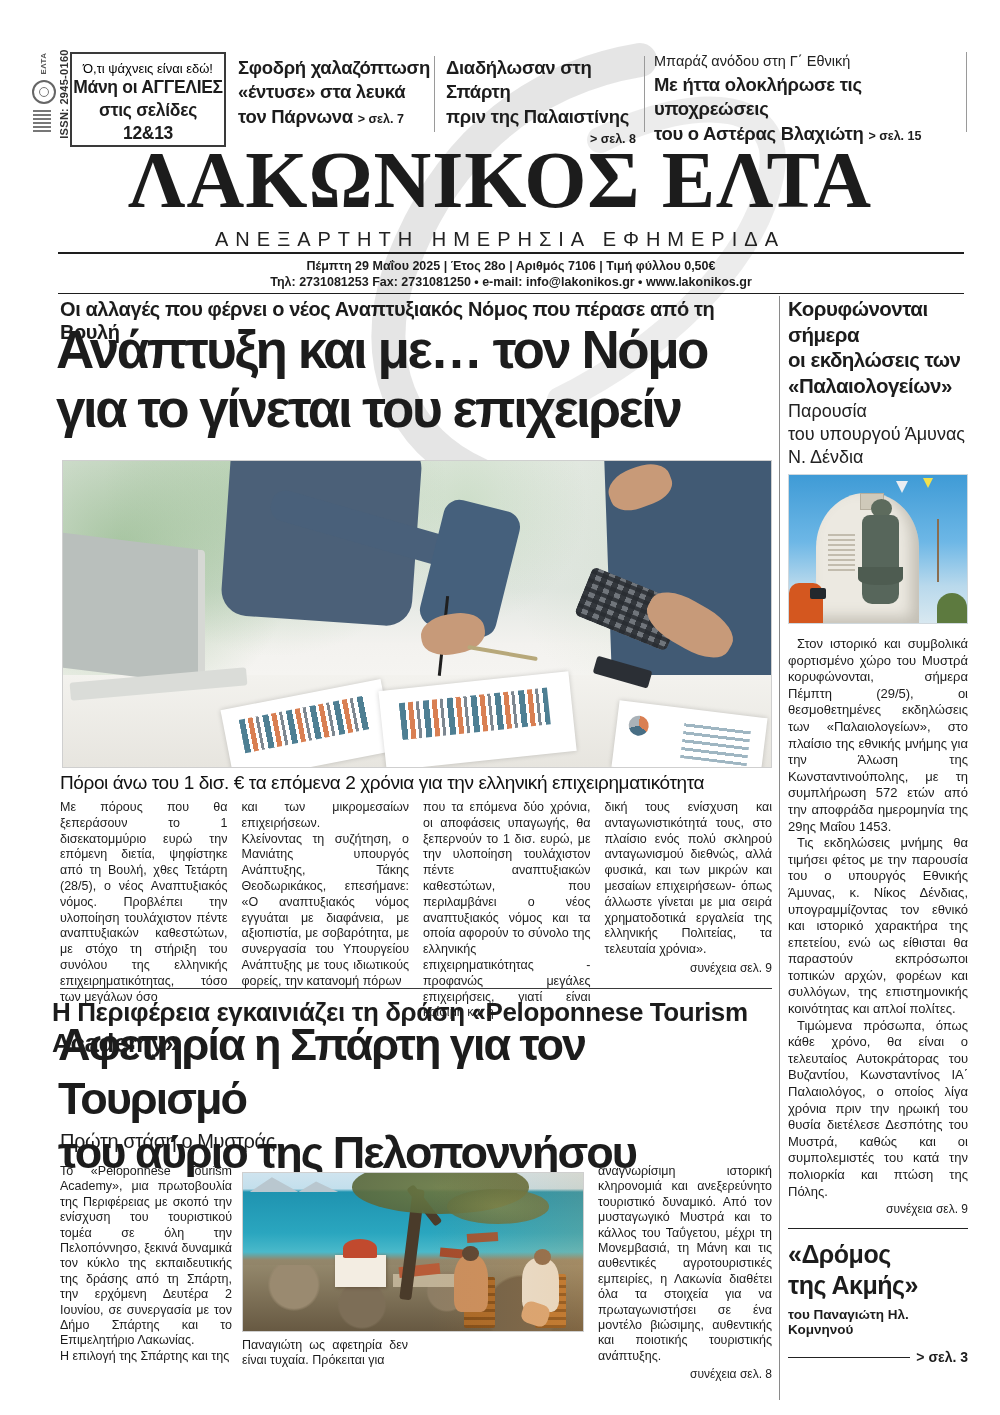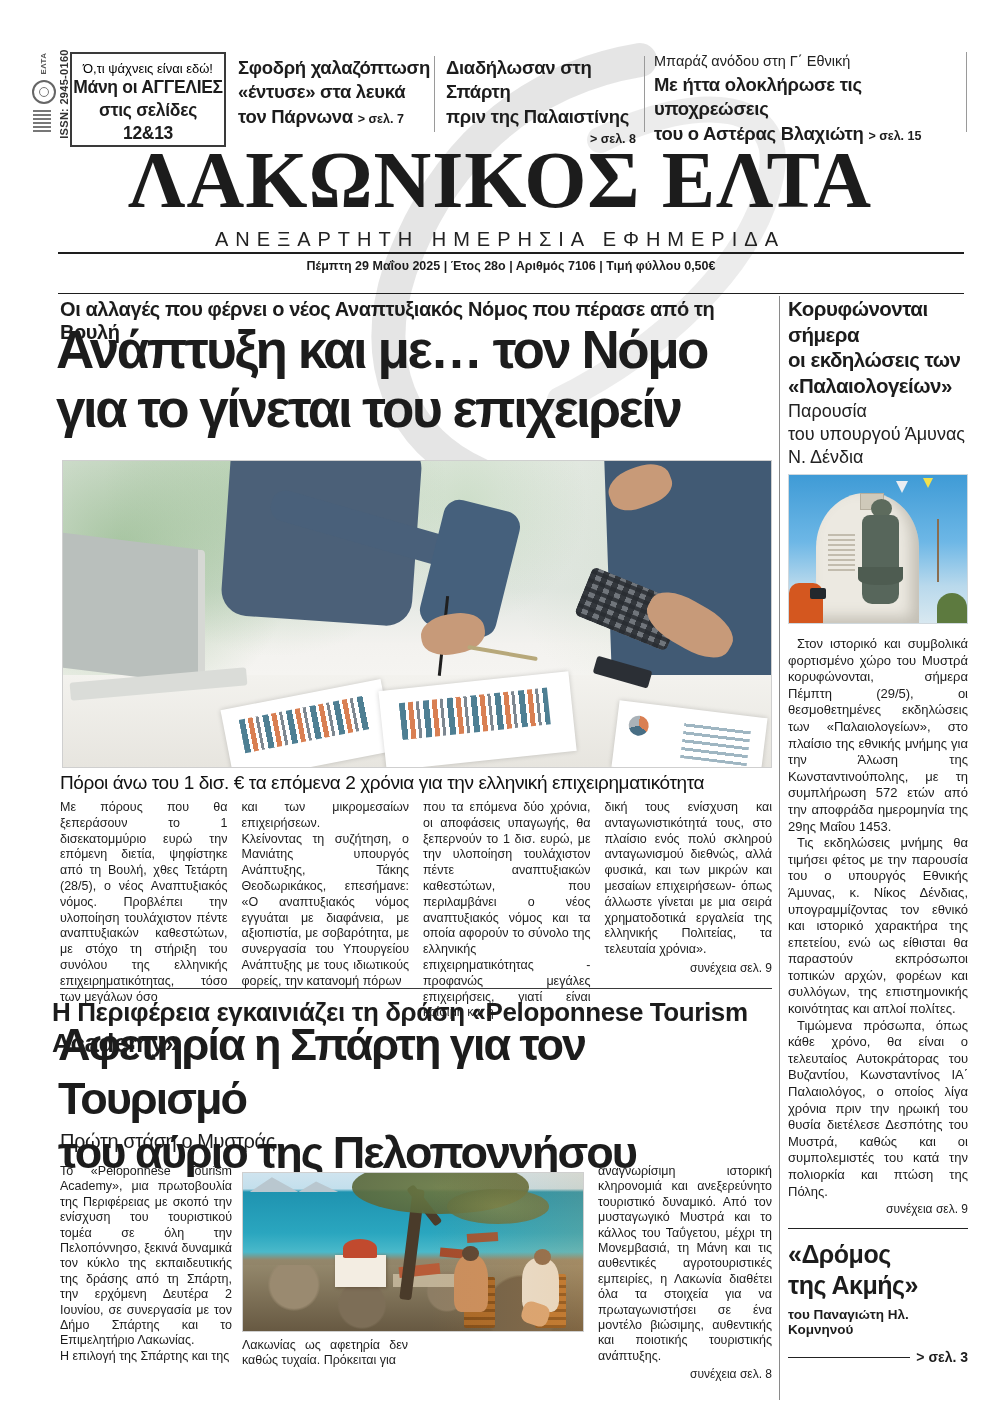--- a/index.html
+++ b/index.html
@@ -210,20 +210,21 @@
     <div class="teaser-kicker">Μπαράζ ανόδου στη Γ΄ Εθνική</div>
     <span class="teaser-title ml">Με ήττα ολοκλήρωσε τις υποχρεώσεις
 του ο Αστέρας Βλαχιώτη </span><span class="page-ref">&gt; σελ. 15</span>
   </div>
   <div class="tdiv tdiv3"></div>
 
   <div class="mast-title">ΛΑΚΩΝΙΚΟΣ ΕΛΤΑ</div>
   <div class="mast-sub">ΑΝΕΞΑΡΤΗΤΗ ΗΜΕΡΗΣΙΑ ΕΦΗΜΕΡΙΔΑ</div>
   <div class="ruleA"></div>
   <div class="dateline1">Πέμπτη 29 Μαΐου 2025 | Έτος 28ο | Αριθμός 7106 | Τιμή φύλλου 0,50€</div>
+  <div class="dateline2">Τηλ: 2731081253 Fax: 2731081250 • e-mail: info@lakonikos.gr • www.lakonikos.gr</div>
   <div class="ruleB"></div>
 
   <div class="lead-kicker">Οι αλλαγές που φέρνει ο νέος Αναπτυξιακός Νόμος που πέρασε από τη Βουλή</div>
   <div class="lead-headline ml">Ανάπτυξη και με… τον Νόμο
 για το γίνεται του επιχειρείν</div>
 
   <div class="photo-lead">
     <div class="pl-person-a"></div>
     <div class="pl-person-b"></div>
     <div class="pl-table"></div>
@@ -289,21 +290,21 @@
     <div class="pm-chair1"></div>
     <div class="pm-chair2"></div>
     <div class="pm-person1"></div>
     <div class="pm-head1"></div>
     <div class="pm-person2"></div>
     <div class="pm-head2"></div>
     <div class="pm-legs2"></div>
     <div class="pm-glow"></div>
   </div>
 
-  <div class="sec-underA">Λακωνίας ως αφετηρία δεν καθώς τυχαία. Πρόκειται για</div>
+  <div class="sec-underA">Παναγιώτη ως αφετηρία δεν είναι τυχαία. Πρόκειται για</div>
   <div class="sec-underB">έναν τόπο με έντονη πολιτιστική ταυτότητα, παγκόσμια</div>
   <div class="sec-col4">
     <span class="ml">αναγνωρίσιμη ιστορική κληρονομιά και ανεξερεύνητο τουριστικό δυναμικό. Από τον μυσταγωγικό Μυστρά και το κάλλος του Ταΰγετου, μέχρι τη Μονεμβασιά, τη Μάνη και τις αυθεντικές αγροτουριστικές εμπειρίες, η Λακωνία διαθέτει όλα τα στοιχεία για να πρωταγωνιστήσει σε ένα μοντέλο βιώσιμης, αυθεντικής και ποιοτικής τουριστικής ανάπτυξης.</span>
     <div class="cont">συνέχεια σελ. 8</div>
   </div>
 
   <div class="vrule"></div>
   <div class="sb-headline ml">Κορυφώνονται
 σήμερα
 οι εκδηλώσεις των

